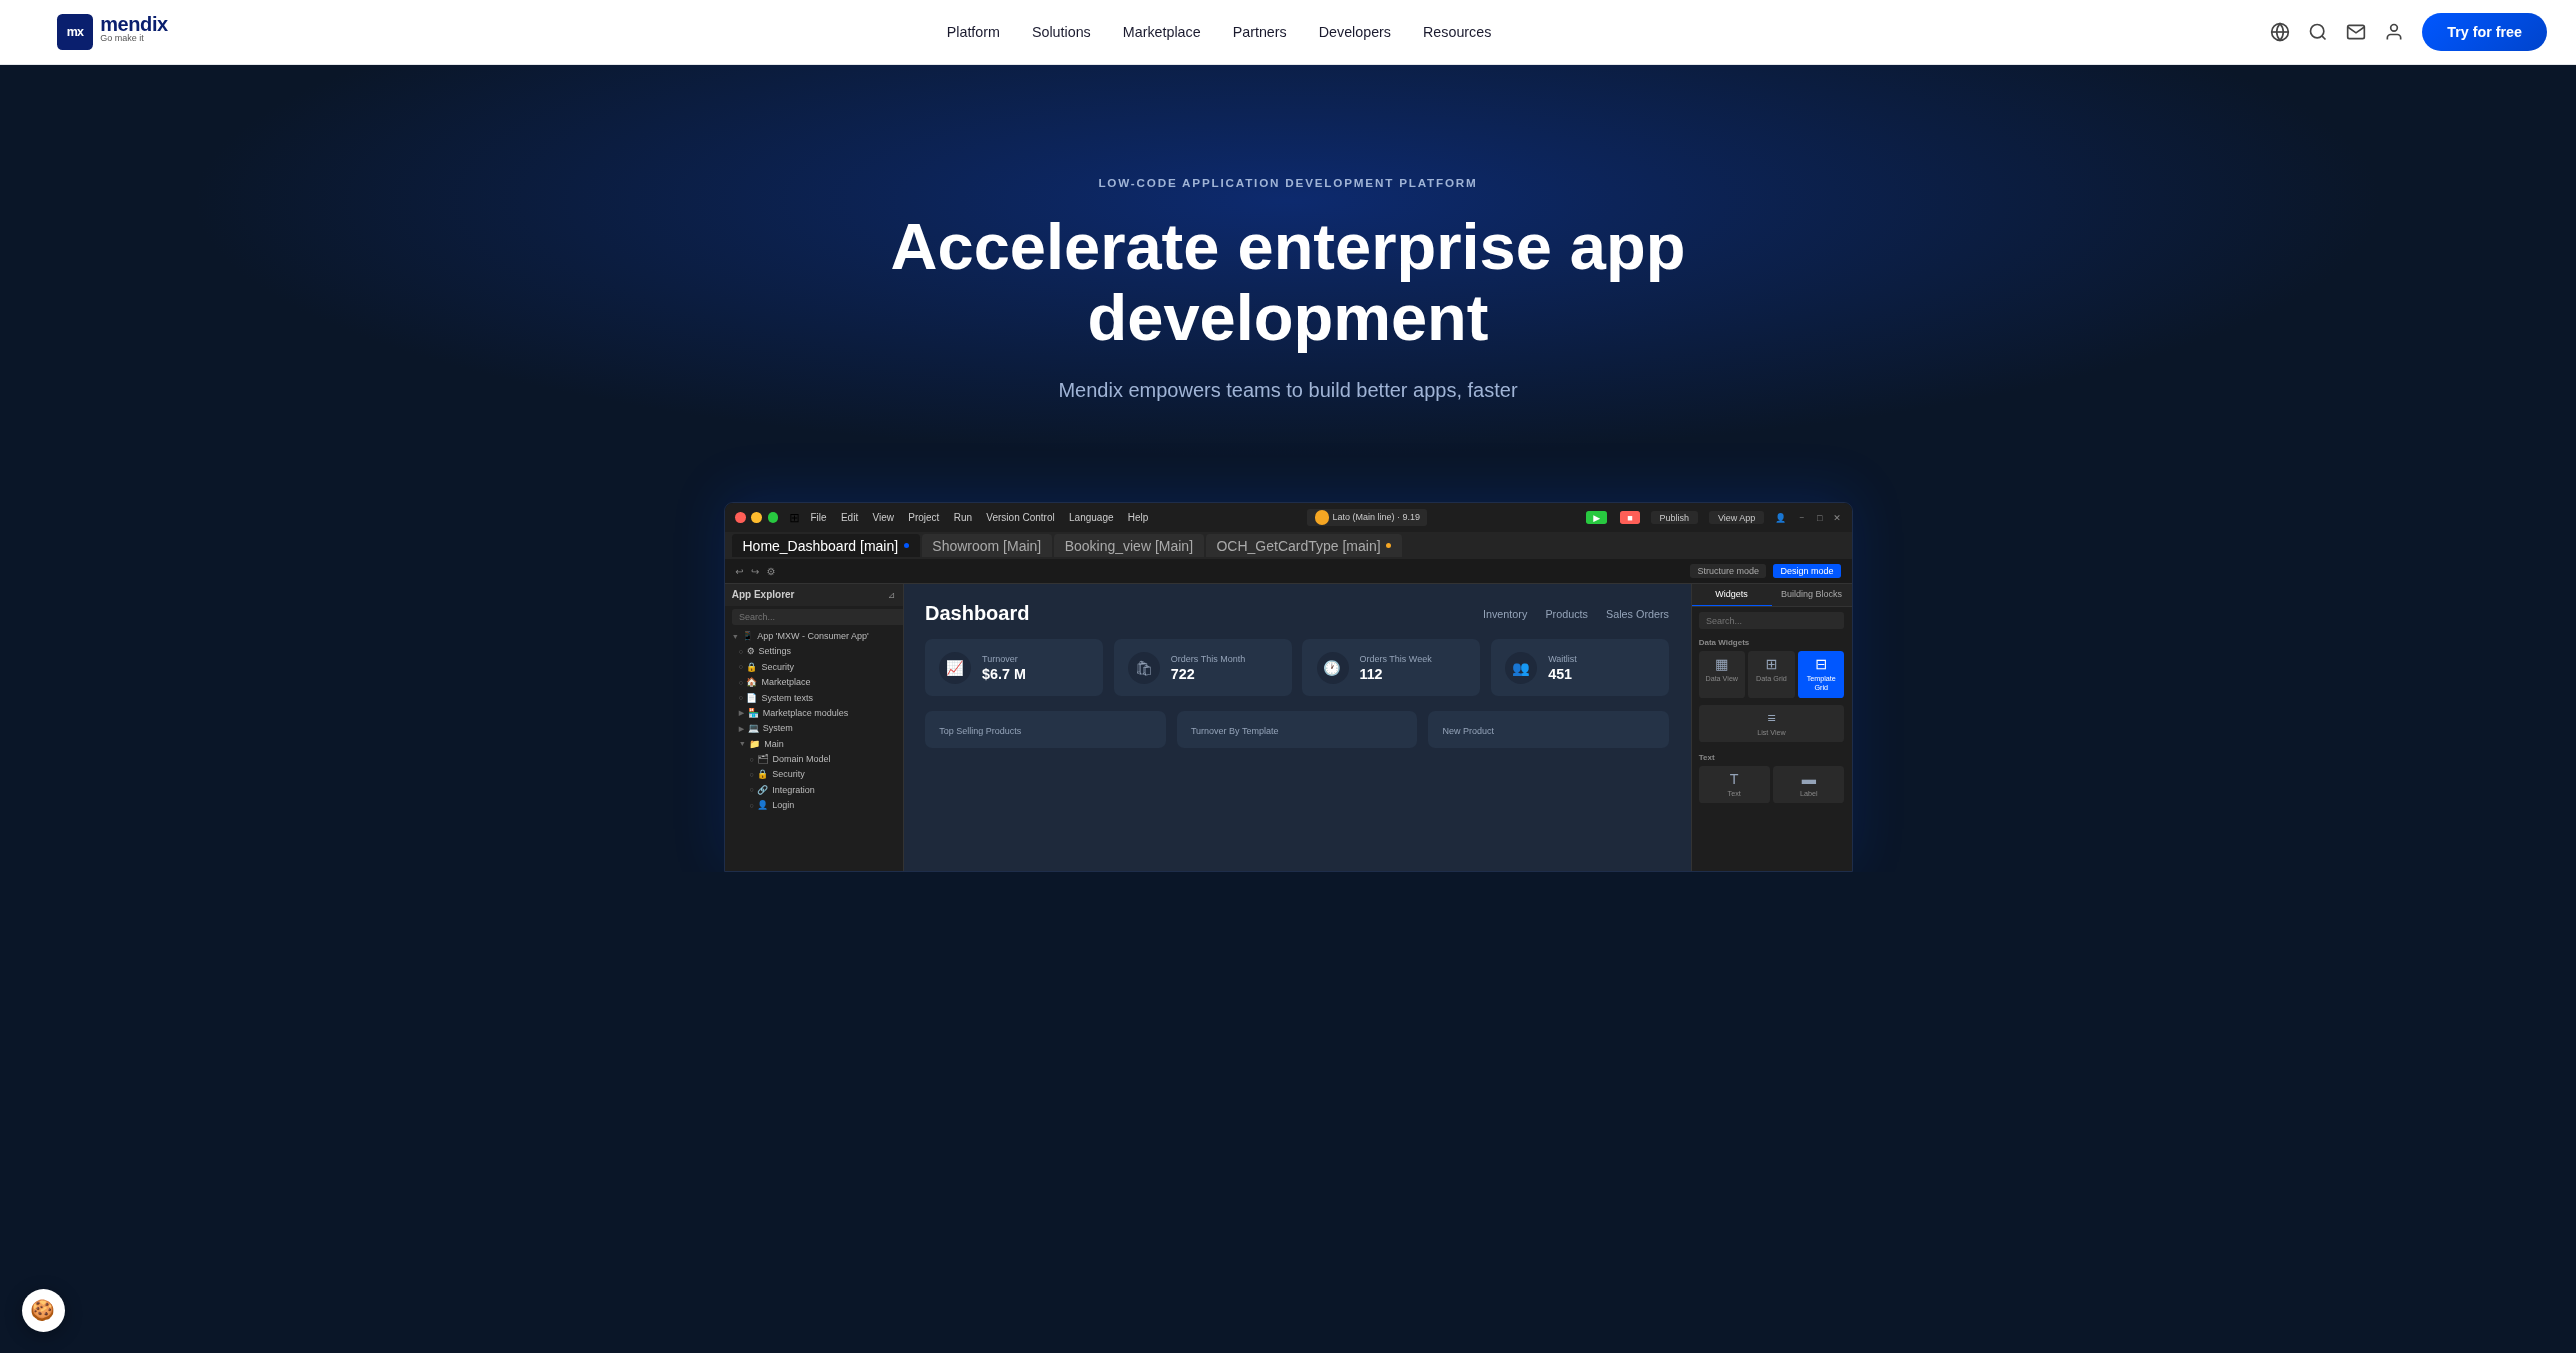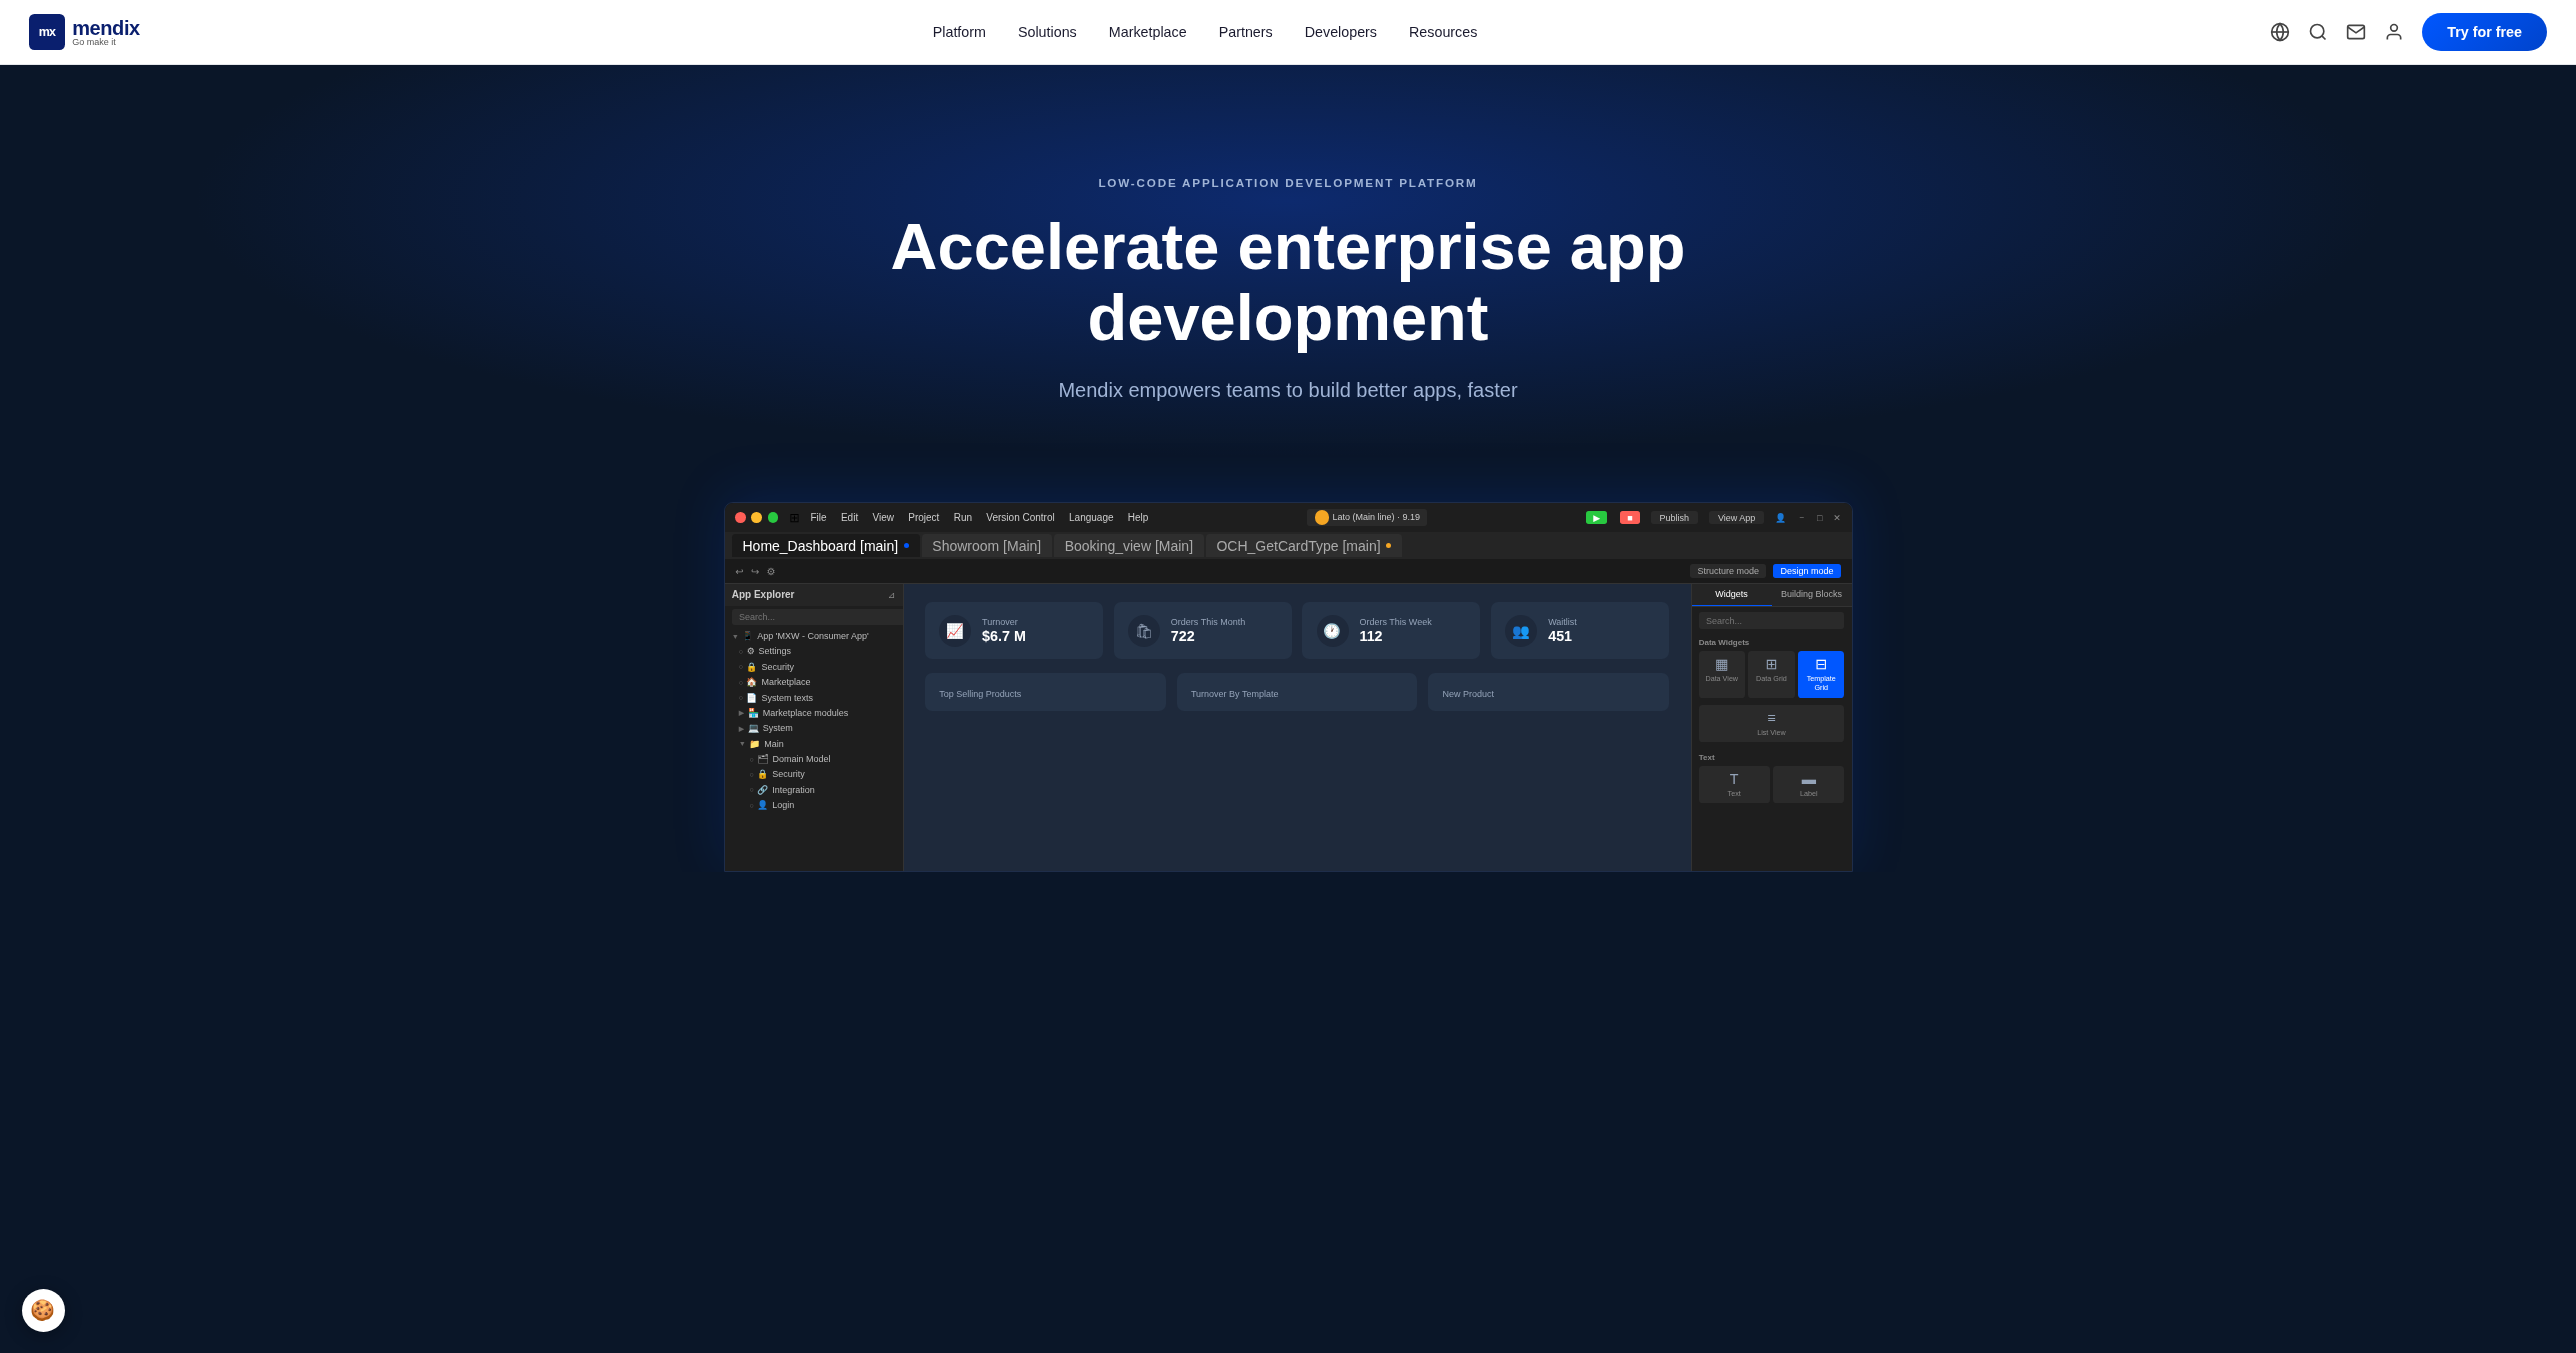--- a/index.html
+++ b/index.html
@@ -5,21 +5,21 @@
     *, *::before, *::after { box-sizing: border-box; margin: 0; padding: 0; }
     body { font-family: -apple-system, BlinkMacSystemFont, 'Segoe UI', sans-serif; background: #0a1628; overflow-x: hidden; }
 
     
     nav {
       position: fixed; top: 0; left: 0; right: 0; z-index: 100;
       display: flex; align-items: center; justify-content: space-between;
       background: #fff; height: 65px; padding: 0 29px;
       border-bottom: 0.9px solid #e5e7eb;
     }
-    .nav-logo { display: flex; align-items: center; gap: 7.2px; }
+    .nav-logo { display: flex; gap: 7.2px; margin-left: 28px; }
     .nav-logo-box {
       width: 36px; height: 36px; background: #0a1f6e; border-radius: 5.4px;
       display: flex; align-items: center; justify-content: center;
       color: #fff; font-weight: 800; font-size: 12.5px; letter-spacing: -0.9px;
     }
     .nav-logo-text { display: flex; flex-direction: column; line-height: 1; }
     .nav-logo-text .brand { font-size: 20px; font-weight: 700; color: #0a1f6e; letter-spacing: -0.4px; }
     .nav-logo-text .tagline { font-size: 9px; color: #555; }
     .nav-links { display: flex; align-items: center; gap: 32px; }
     .nav-links a { text-decoration: none; color: #1a1a2e; font-size: 14.3px; font-weight: 500; }
@@ -423,20 +423,28 @@
         </div>
         <div class="tree-item tree-indent-2">
           <span class="tree-chevron">○</span>
           <span class="tree-icon">👤</span>
           <span>Login</span>
         </div>
       </div>
 
       <div class="canvas">
         <div class="dashboard-area">
+          <div class="dash-header">
+            <span class="dash-title">Dashboard</span>
+            <div class="dash-nav">
+              <span>Inventory</span>
+              <span>Products</span>
+              <span>Sales Orders</span>
+            </div>
+          </div>
           <div class="stats-row">
             <div class="stat-card">
               <div class="stat-icon">📈</div>
               <div class="stat-info">
                 <span class="stat-label">Turnover</span>
                 <span class="stat-value">$6.7 M</span>
               </div>
             </div>
             <div class="stat-card">
               <div class="stat-icon">🛍</div>

